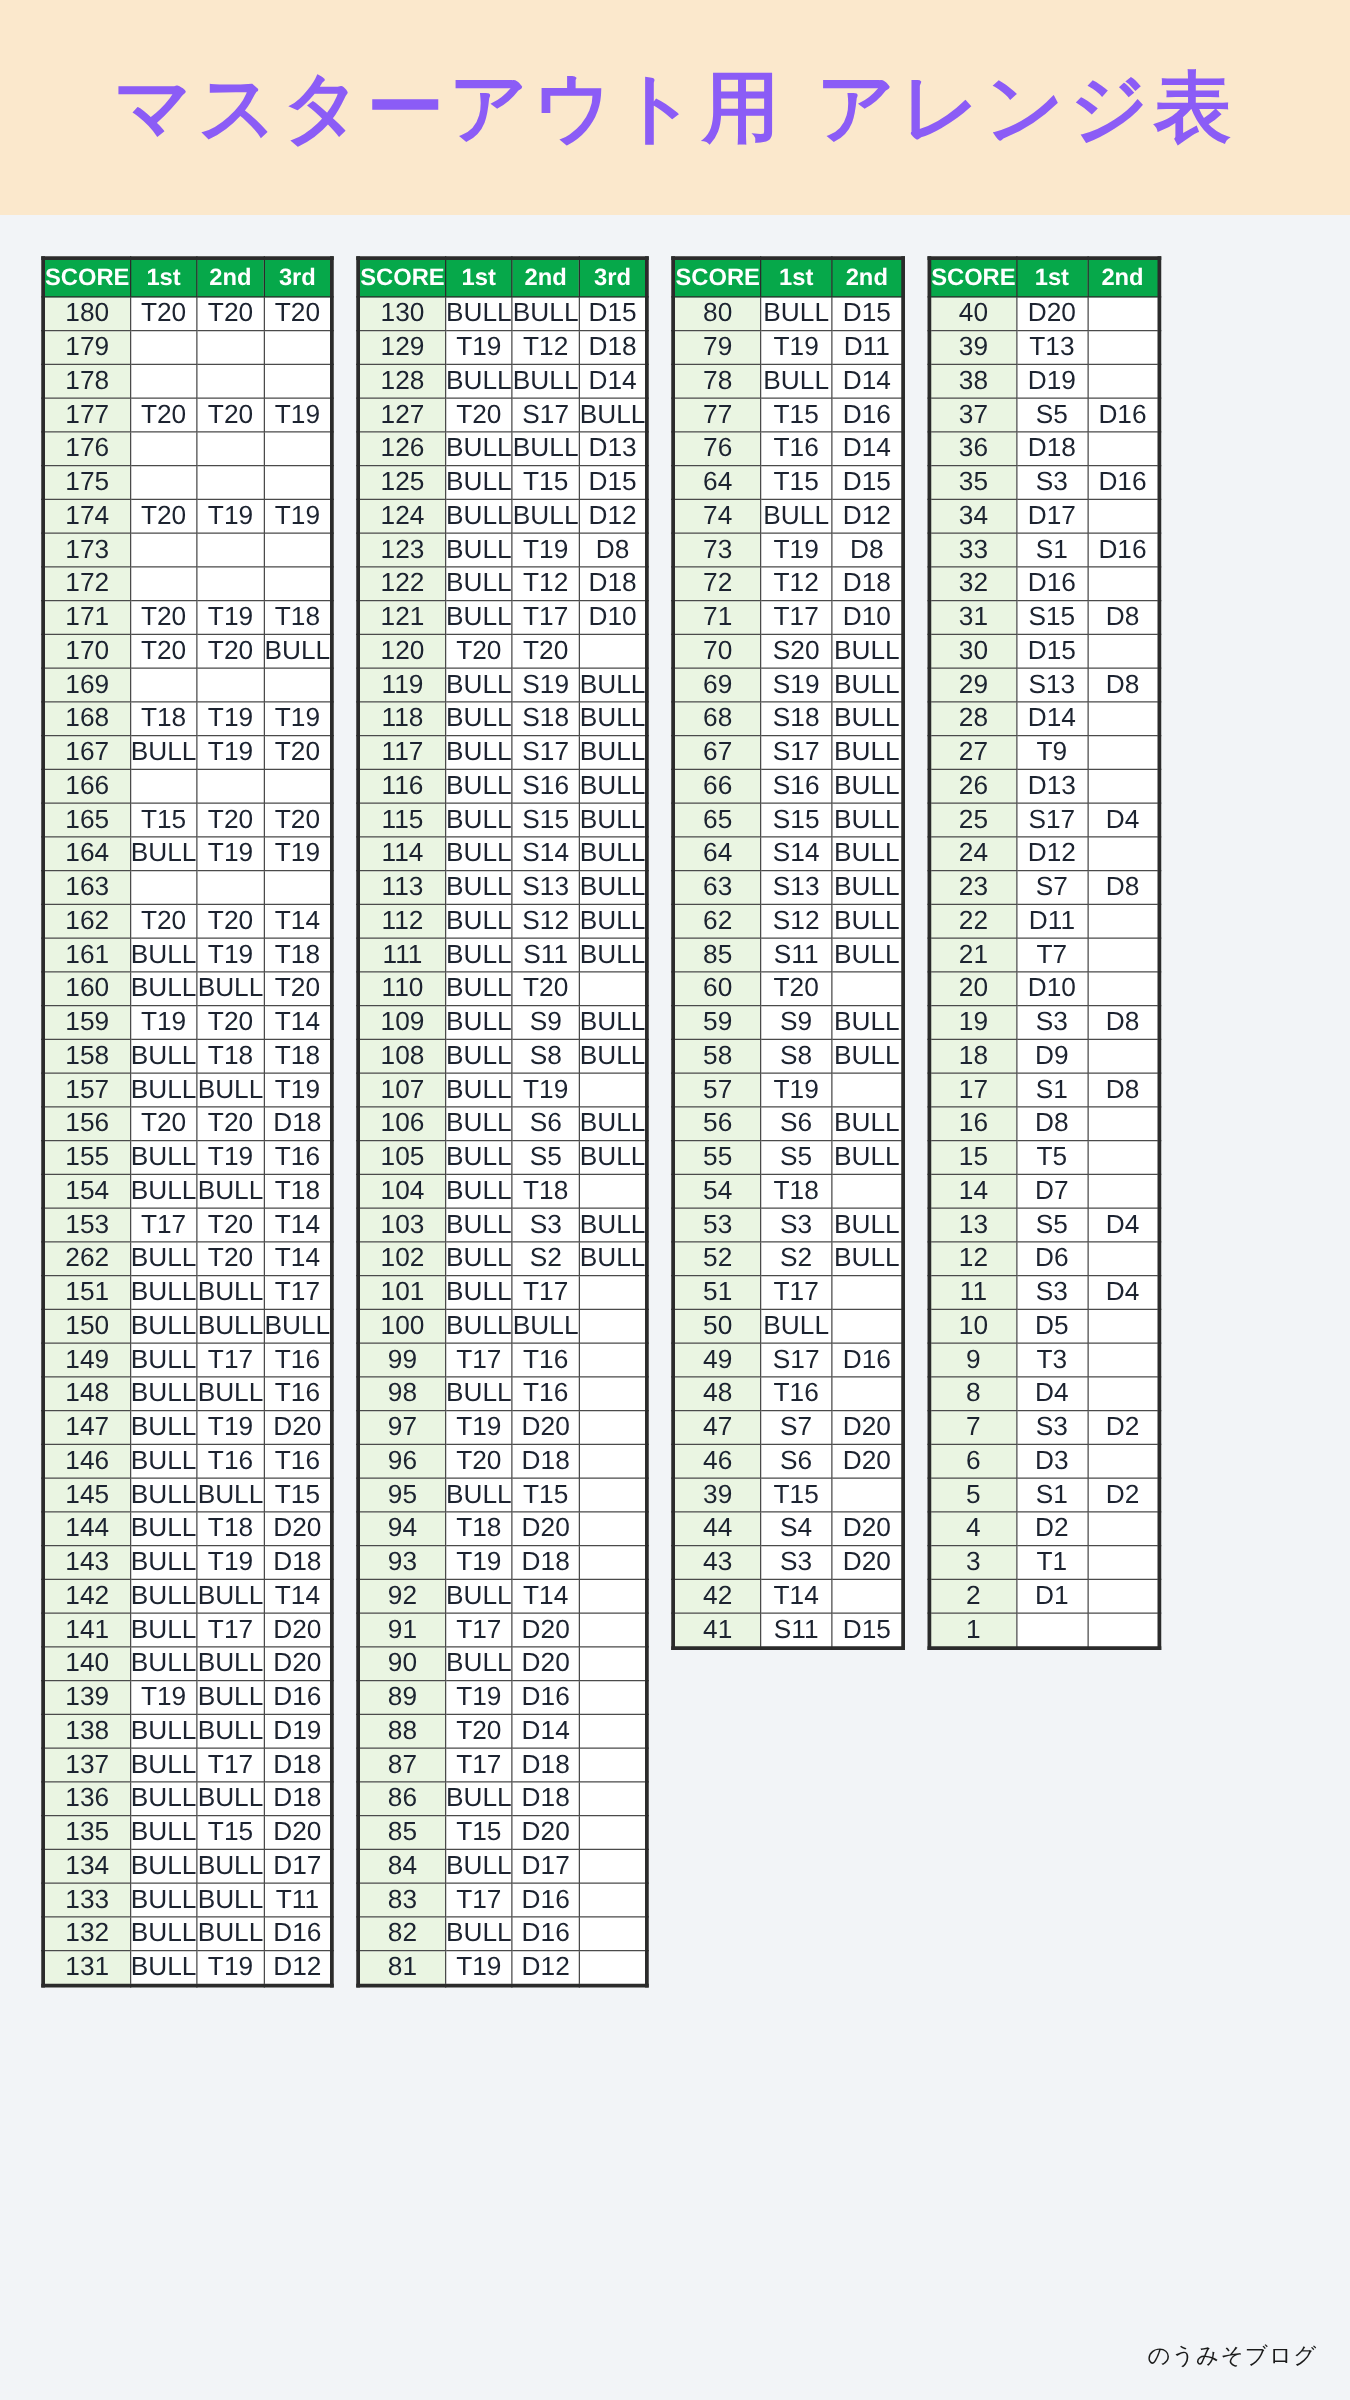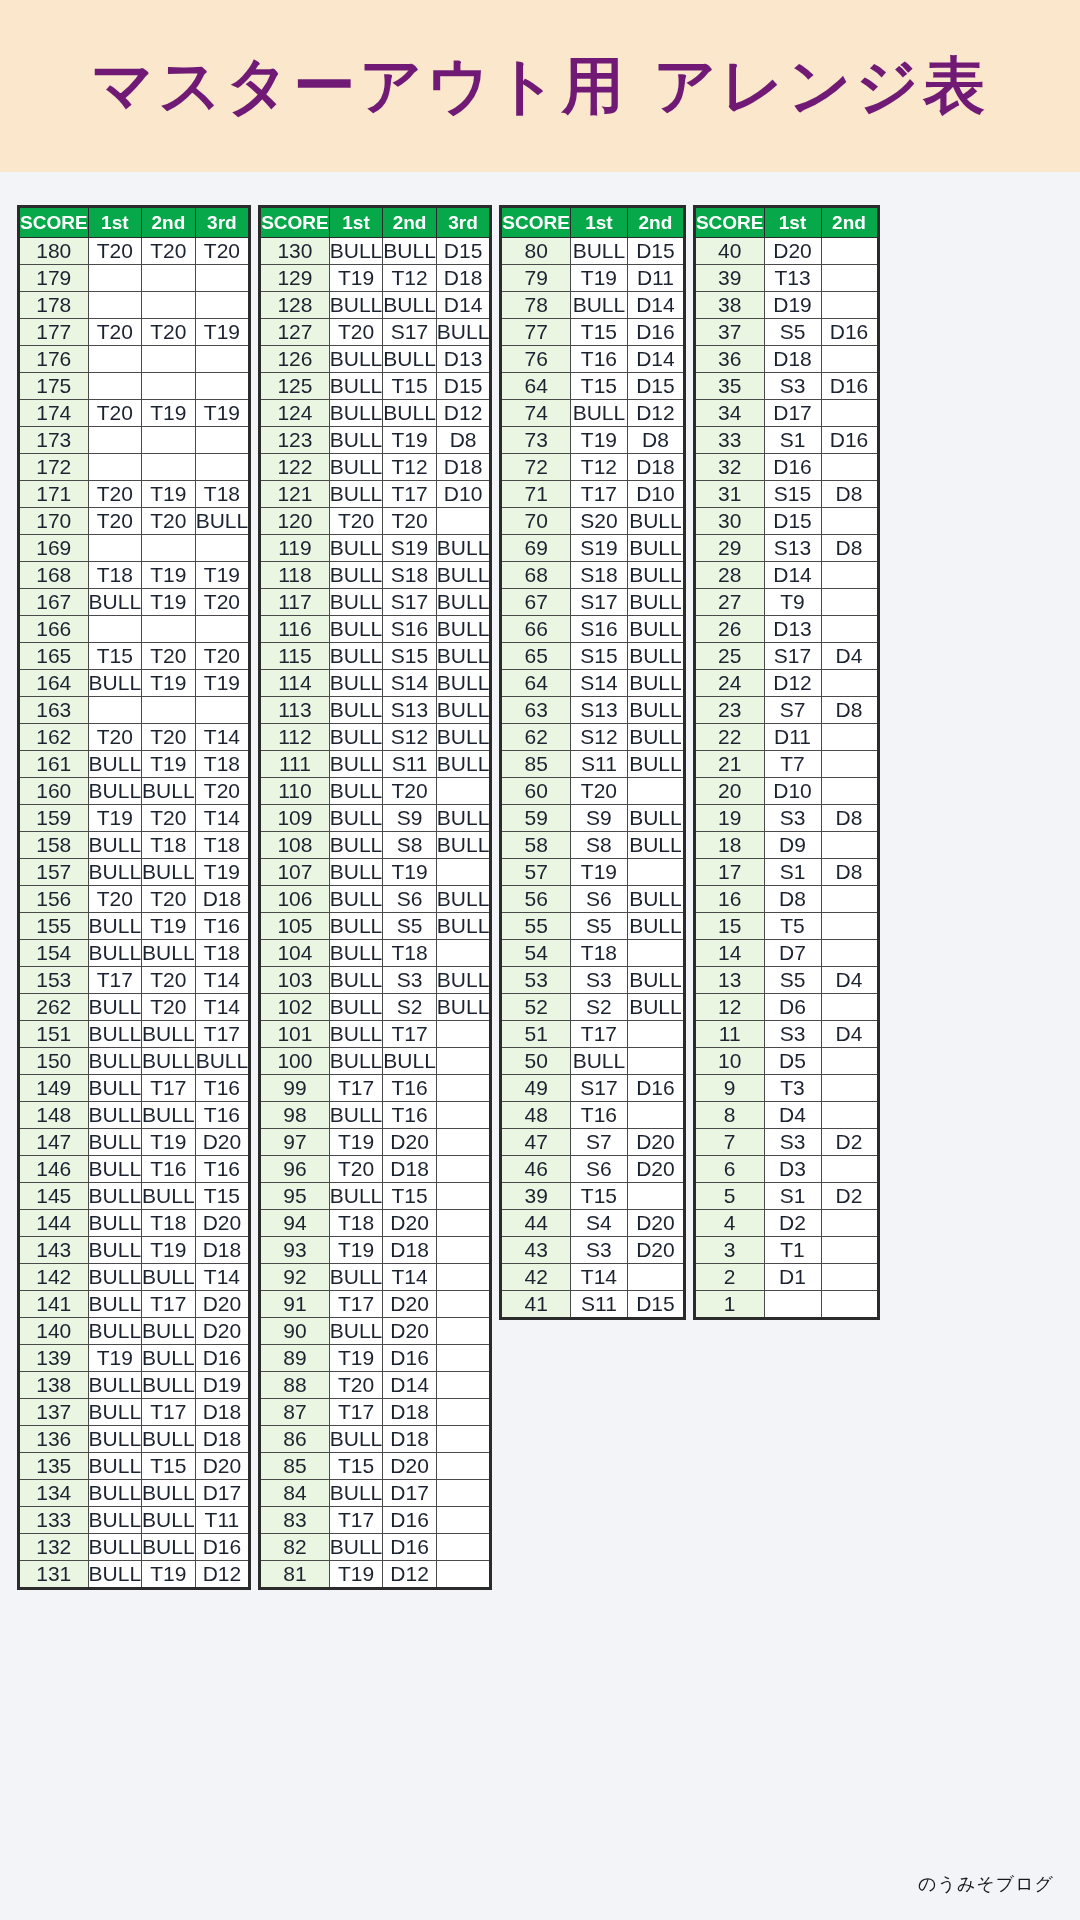--- a/index.html
+++ b/index.html
@@ -17,32 +17,32 @@
     background:#fbe8cc;
     display:flex;
     align-items:center;
     justify-content:center;
   }
   #page-title {
     font-family:"DejaVu Sans",sans-serif;
     font-size:62px;
     font-weight:bold;
     letter-spacing:4px;
-    color:#701a75;
+    color:#8b5cf6;
     white-space:nowrap;
   }
   #tables-area {
     position:absolute;
     top:205px;
     left:0;
     width:1080px;
     display:flex;
     justify-content:flex-start;
-    gap:7px;
-    padding-left:17px;
+    gap:18px;
+    padding-left:33px;
   }
   table.arrange {
     border-collapse:collapse;
     border:3px solid #2b2b2b;
     background:#ffffff;
     table-layout:fixed;
     height:fit-content;
   }
   table.arrange th {
     background:#06a84a;

